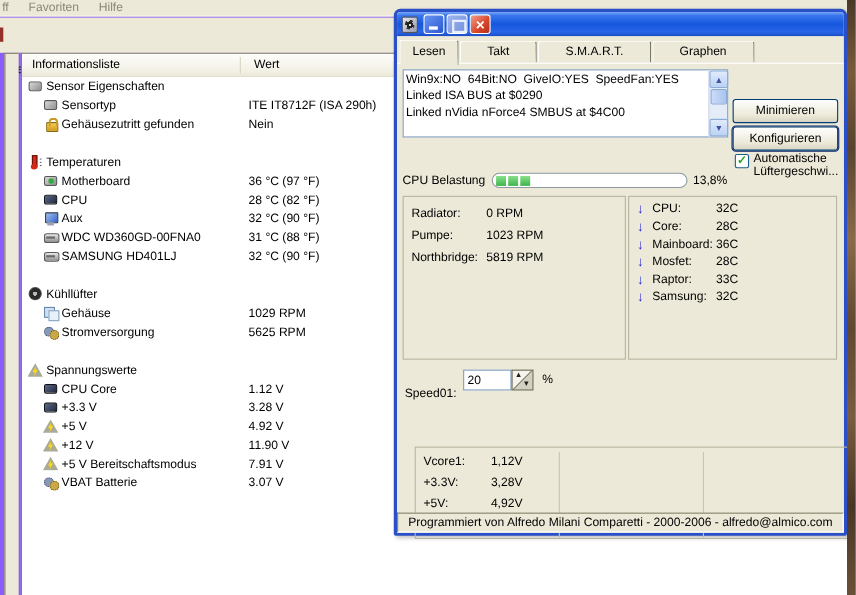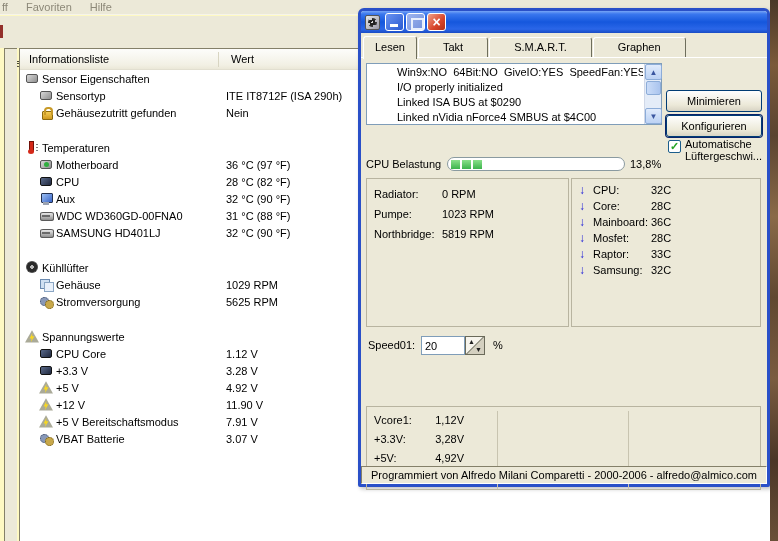--- a/index.html
+++ b/index.html
@@ -1,18 +1,18 @@
 <!DOCTYPE html>
 <html><head>
 <meta charset="utf-8">
 <style>
   * { margin:0; padding:0; box-sizing:border-box; }
   html,body { width:778px; height:541px; overflow:hidden; }
   body { font-family:"Liberation Sans", sans-serif; font-size:11px; color:#000; background:#ece9d8; }
-  .screen { position:relative; width:778px; height:541px; background:#fef9c3; overflow:hidden; }
+  .screen { position:relative; width:778px; height:541px; background:#8b5cf6; overflow:hidden; }
 
   
   .menubar { position:absolute; left:0; top:0; right:8px; height:15px; background:#ece9d8;
              display:flex; align-items:center; gap:14px; color:#8c8878; border-bottom:1px solid #f6f4ea; }
   .menubar .menu-item { padding:1px 2px; }
   .toolbar { position:absolute; left:0; top:16px; right:8px; height:32px; background:#ece9d8; }
   .toolbar-sliver { position:absolute; left:0; top:9px; width:3px; height:13px; background:#93302a; }
   .toolbar-label { position:absolute; left:8px; top:9px; color:#000;margin-top:32px; }
 
   .left-strip { position:absolute; left:4px; top:48px; bottom:0; width:13px; background:#ece9d8;
@@ -92,21 +92,21 @@
   .win-body { position:absolute; left:0; right:0; top:22px; bottom:0; background:#ece9d8; }
   .tabbar { position:absolute; left:2px; top:2px; height:22px; display:flex; align-items:flex-end; }
   .tab { padding:3px 24px 4px; border:1px solid; border-color:#fff #6e6e5c #6e6e5c #fff; border-bottom:none;
          border-radius:3px 3px 0 0; background:#ece9d8; margin-right:1px; position:relative; }
   .tab.active { padding:4px 11px 6px; margin-bottom:-2px; z-index:3; border-color:#fff #6e6e5c transparent #fff; }
   .page { position:absolute; left:0; right:0; top:24px; bottom:0; border-top:1px solid #fff; background:#ece9d8; }
 
   .log-box { position:absolute; left:5px; top:5px; width:296px; height:62px; background:#fff;
              border:1px solid #7f9db9; }
   .log-lines { position:absolute; left:2px; top:1px; right:18px; }
-  .log-line { line-height:15px; white-space:pre; overflow:hidden;margin-left:28px; }
+  .log-line { line-height:15px; white-space:pre; overflow:hidden; }
   .v-scrollbar { position:absolute; right:0; top:0; bottom:0; width:17px; background:#e4ecf8; border-left:1px solid #d0d8e8; }
   .sb-btn { position:absolute; left:0; width:17px; height:16px; background:linear-gradient(180deg,#e0ebfc,#bcd2f4);
             border:1px solid #8cacd8; border-radius:2px; color:#3a56a0; font-size:8px; text-align:center; line-height:15px; }
   .sb-up { top:0; } .sb-down { bottom:0; }
   .sb-thumb { position:absolute; left:1px; top:17px; width:15px; height:14px;
             background:linear-gradient(90deg,#cadcf8,#aac4ee); border:1px solid #8cacd8; border-radius:2px; }
 
   .xp-button { position:absolute; left:305px; width:96px; height:22px; border:1px solid #003c74; border-radius:3px;
                background:linear-gradient(180deg,#fefefe,#ece9d8 70%,#d8d4c4); text-align:center; line-height:20px; }
   .btn-minimieren { top:32px; }
@@ -127,30 +127,30 @@
   .group-panel { position:absolute; border:1px solid #b8b4a0; background:#ece9d8; }
   .fans-panel { left:5px; top:120px; width:203px; height:149px; padding:5px 0 0 7px; }
   .fan-row { display:flex; line-height:20px; }
   .fan-row .fan-label { width:68px; }
   .temps-panel { left:210px; top:120px; width:190px; height:149px; padding:3px 0 0 7px; }
   .temp-row { display:flex; line-height:16px; align-items:center; }
   .temp-arrow { width:14px; color:#1c1cd8; font-weight:bold; font-size:12px; }
   .temp-row .temp-label { width:58px; }
 
   .speed-row { position:absolute; left:7px; top:278px; height:20px; }
-  .speed-label { position:absolute; left:0; top:3px; }
+  .speed-label { position:absolute; left:0; top:16px; }
   .speed-edit { position:absolute; left:53px; top:0; width:44px; height:19px; border:1px solid #7f9db9;
                 background:#fff; font-family:"Liberation Sans",sans-serif; font-size:11px; padding:0 3px; }
   .spin-btn { position:absolute; left:97px; top:0; width:20px; height:19px; border:1px solid #6a6a5a;
               background:linear-gradient(135deg,#f6f4ec 47%,#8a8a7a 49%,#8a8a7a 51%,#d4d0c0 53%); }
   .spin-up { position:absolute; left:2px; top:1px; font-size:7px; color:#222; }
   .spin-down { position:absolute; right:2px; bottom:1px; font-size:7px; color:#222; }
   .speed-unit { position:absolute; left:125px; top:3px; }
 
-  .volt-panel { position:absolute; left:5px; top:348px; width:395px; height:84px; border:1px solid #b8b4a0;
+  .volt-panel { position:absolute; left:16px; top:348px; width:395px; height:84px; border:1px solid #b8b4a0;
                 display:flex; padding-top:4px; }
   .volt-col { width:131px; padding-left:7px; border-right:1px solid #c8c4b0; }
   .volt-col:last-child { border-right:none; }
   .volt-row { display:flex; line-height:19px; }
   .volt-row .volt-label { width:42px; }
   .volt-row .volt-value { width:48px; text-align:right; }
 
   .statusbar { position:absolute; left:0; right:0; bottom:0; height:18px; background:#ece9d8;
                border:1px solid; border-color:#848069 #fff #fff #848069; text-align:center; line-height:16px; }
 
@@ -325,21 +325,20 @@
 
       </div>
 
       <div class="page">
 
         <div class="log-box">
           <div class="log-lines">
 
               <div class="log-line">Win9x:NO  64Bit:NO  GiveIO:YES  SpeedFan:YES</div>
 
-              <div class="log-line">I/O properly initialized</div>
 
               <div class="log-line">Linked ISA BUS at $0290</div>
 
               <div class="log-line">Linked nVidia nForce4 SMBUS at $4C00</div>
 
           </div>
           <div class="v-scrollbar">
             <div class="sb-btn sb-up">▲</div>
             <div class="sb-thumb"></div>
             <div class="sb-btn sb-down">▼</div>

